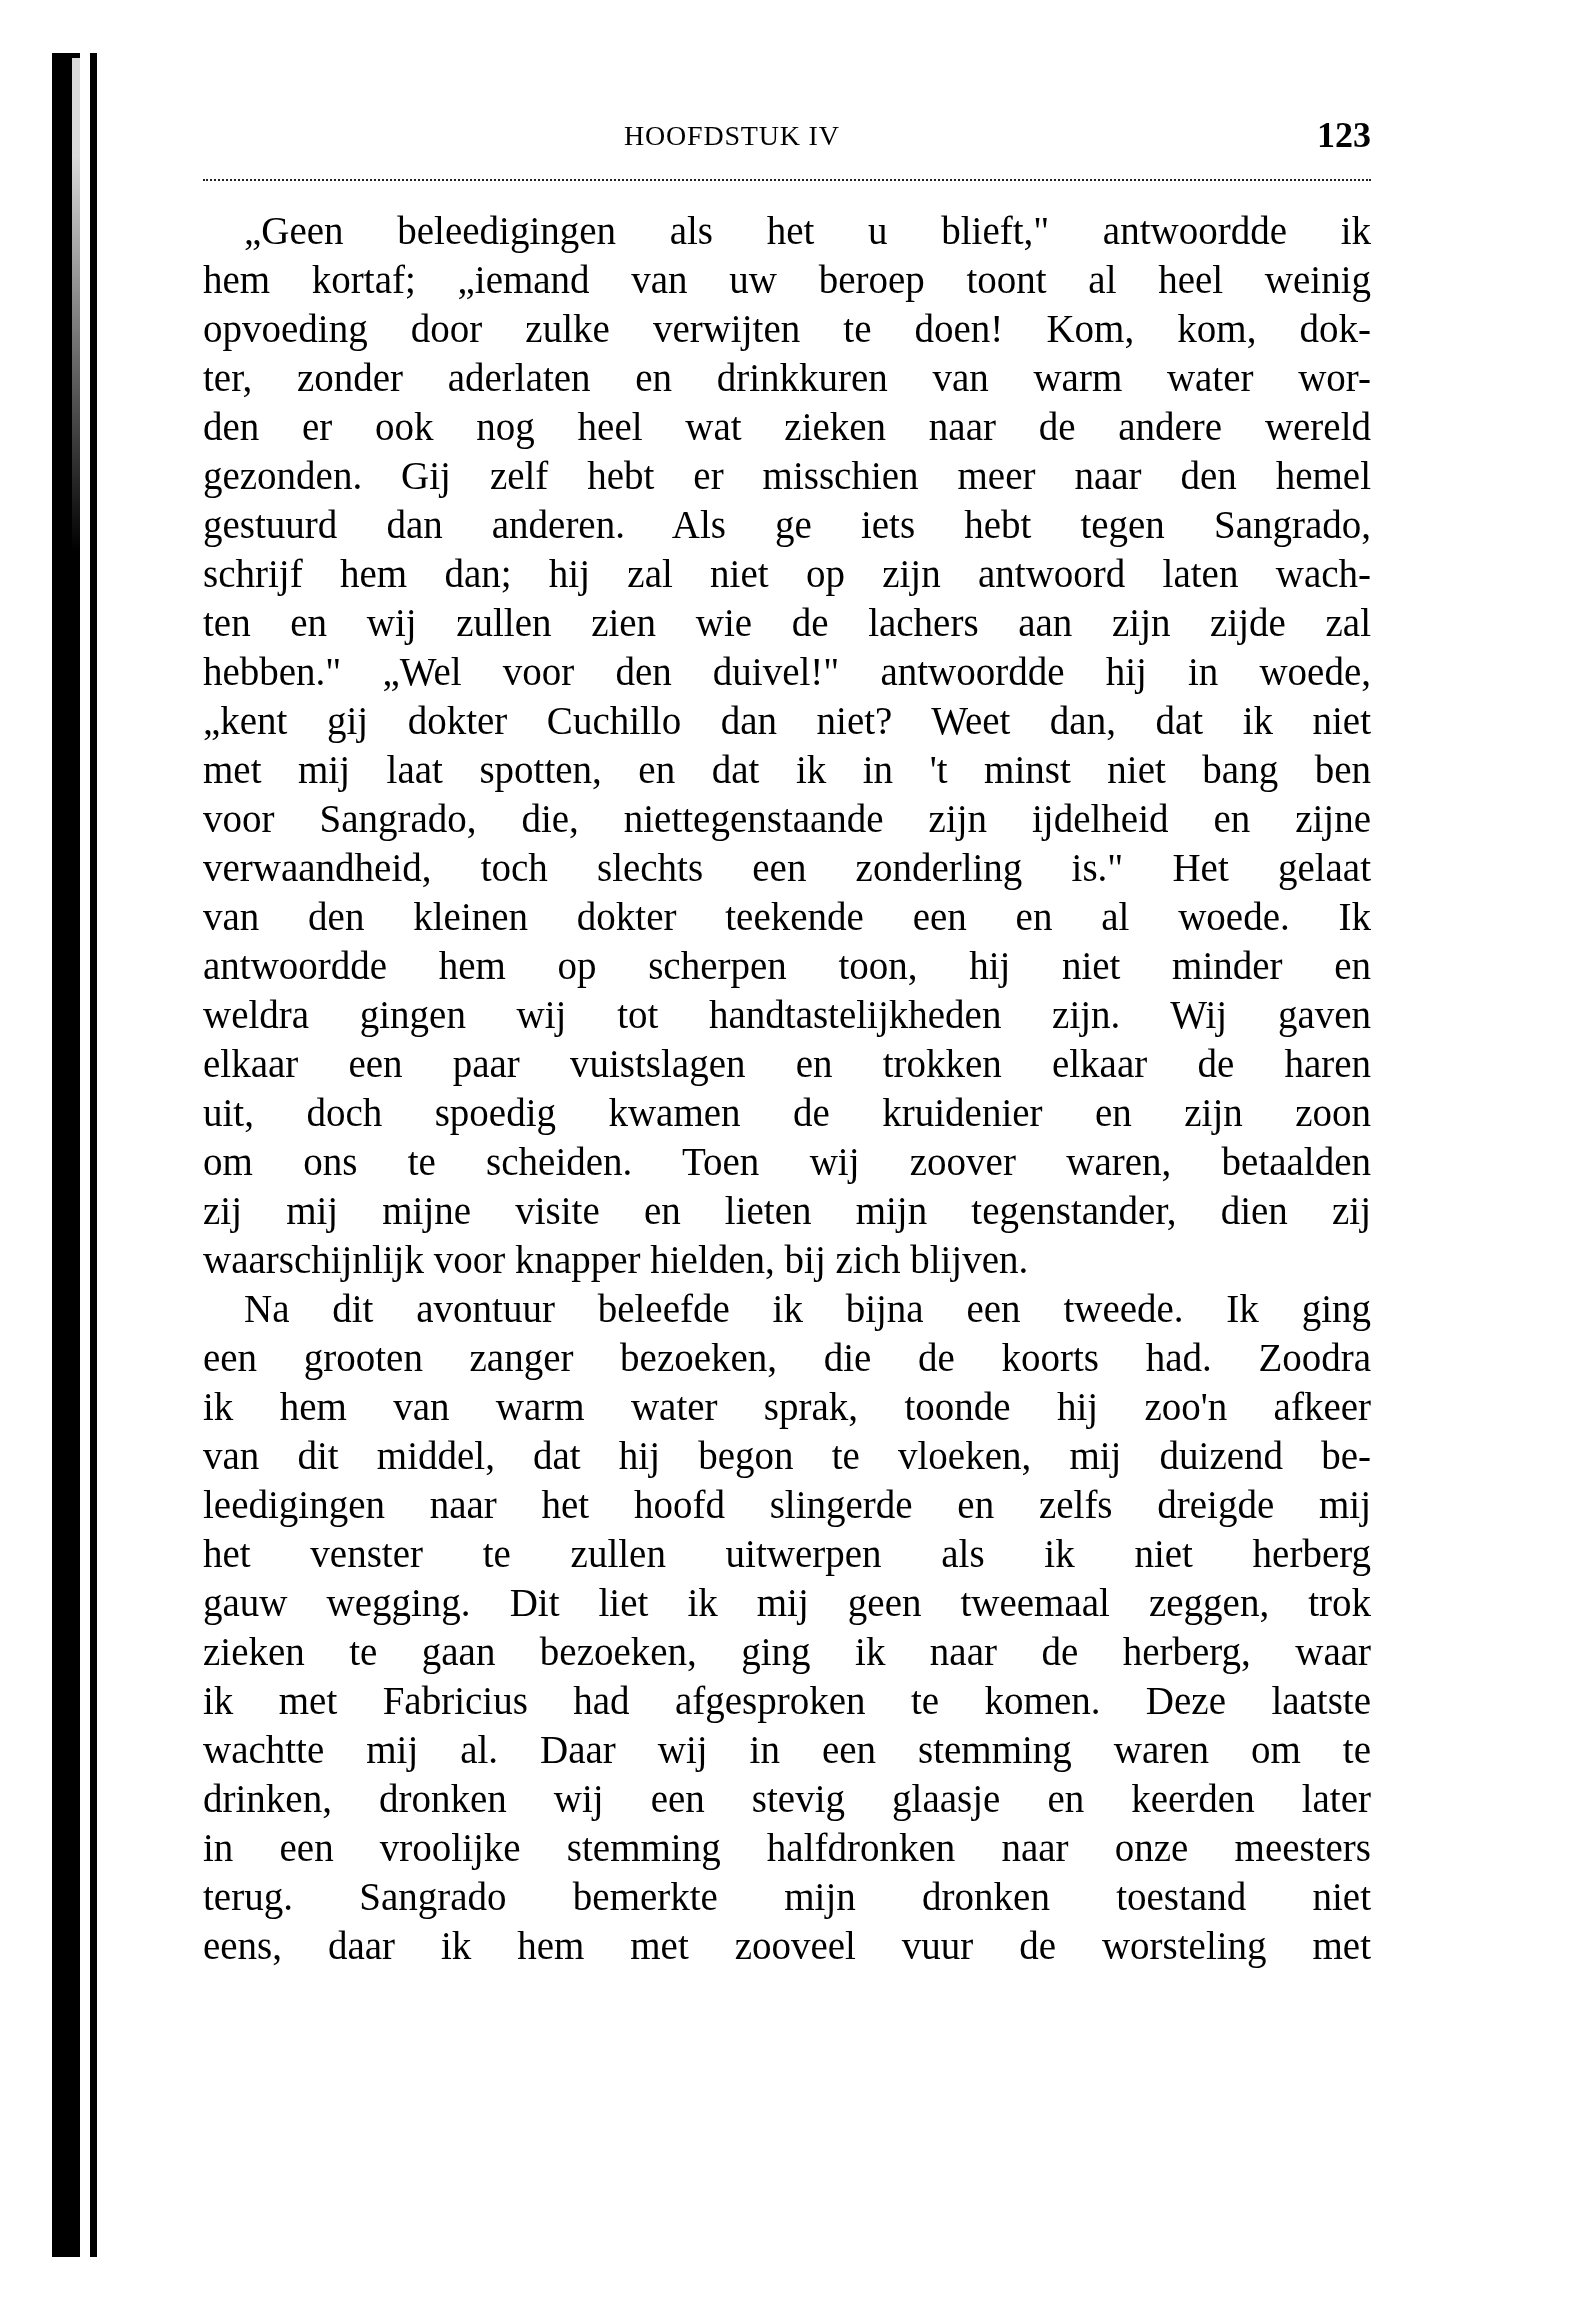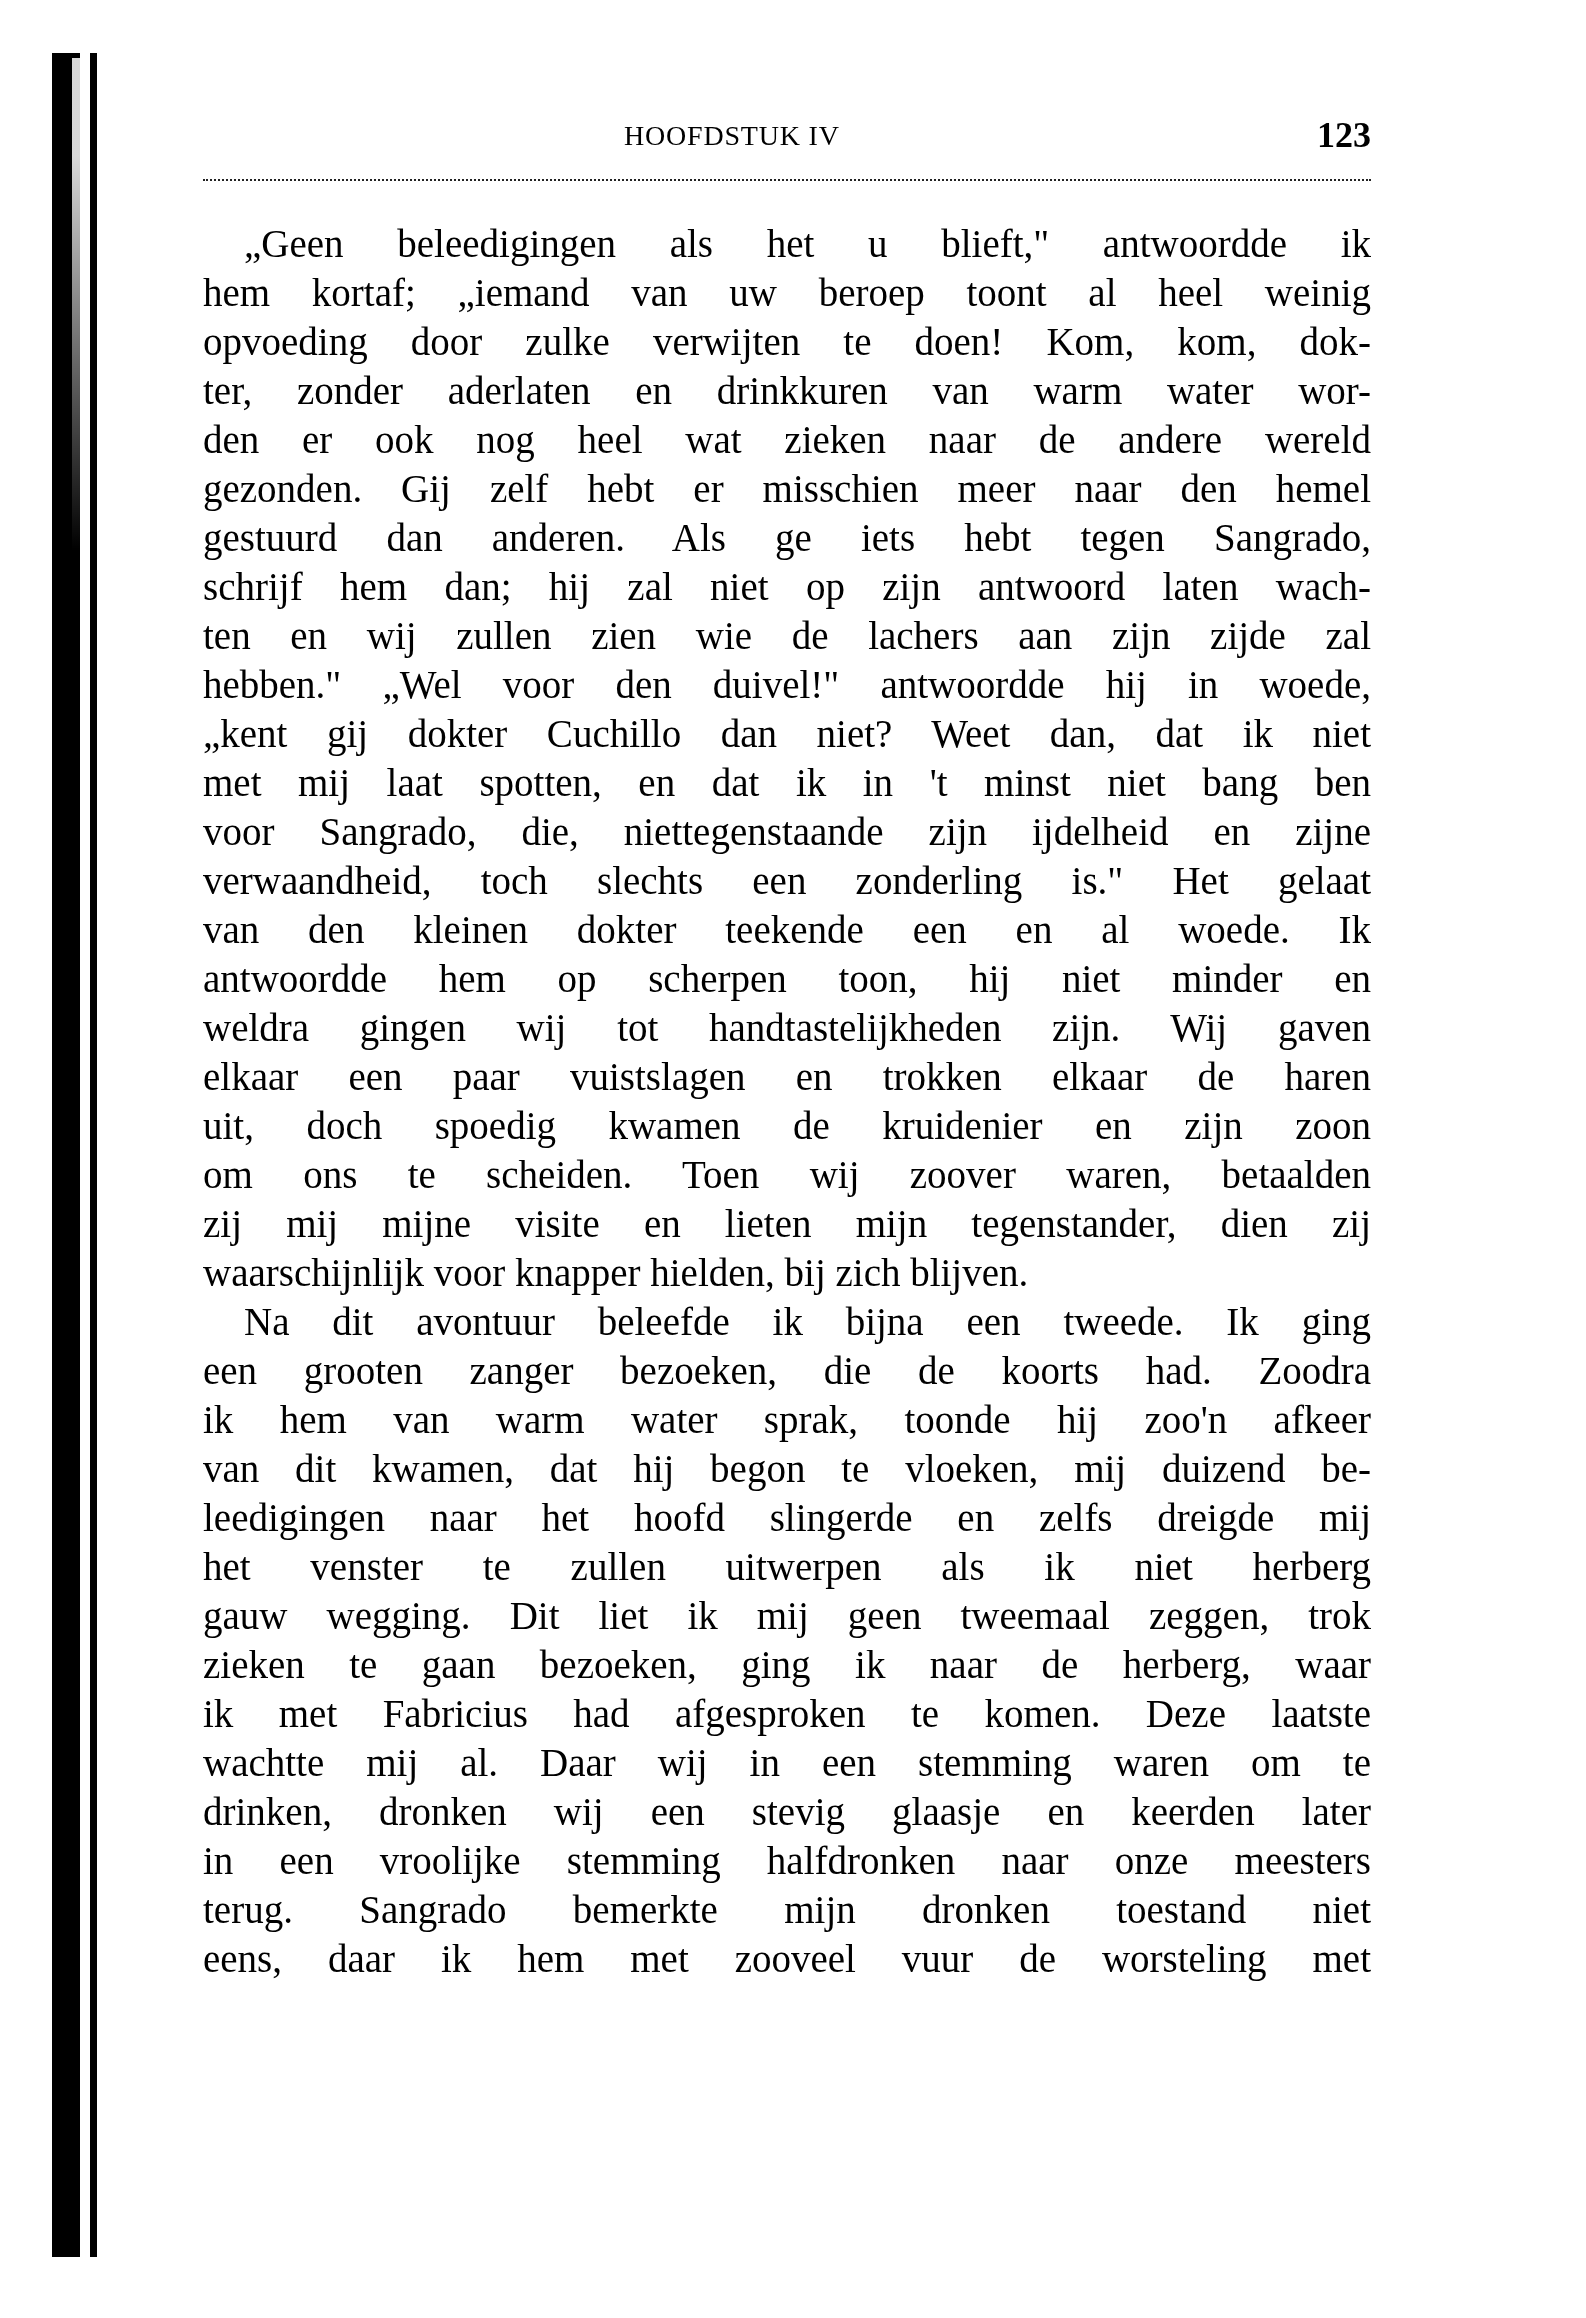--- a/index.html
+++ b/index.html
@@ -68,21 +68,21 @@
     position: absolute;
     left: 203px;
     top: 179px;
     width: 1168px;
     height: 0;
     border-top: 2.5px dotted #222222;
   }
   .body-text {
     position: absolute;
     left: 203px;
-    top: 219px;
+    top: 206px;
     width: 1168px;
   }
   .line {
     display: block;
     height: 49px;
     line-height: 49px;
     font-size: 39px;
     white-space: nowrap;
     text-align: justify;
     text-align-last: justify;
@@ -129,21 +129,21 @@
   <span class="line">antwoordde hem op scherpen toon, hij niet minder en</span>
   <span class="line">weldra gingen wij tot handtastelijkheden zijn. Wij gaven</span>
   <span class="line">elkaar een paar vuistslagen en trokken elkaar de haren</span>
   <span class="line">uit, doch spoedig kwamen de kruidenier en zijn zoon</span>
   <span class="line">om ons te scheiden. Toen wij zoover waren, betaalden</span>
   <span class="line">zij mij mijne visite en lieten mijn tegenstander, dien zij</span>
   <span class="line last">waarschijnlijk voor knapper hielden, bij zich blijven.</span>
   <span class="line indent">Na dit avontuur beleefde ik bijna een tweede. Ik ging</span>
   <span class="line">een grooten zanger bezoeken, die de koorts had. Zoodra</span>
   <span class="line">ik hem van warm water sprak, toonde hij zoo'n afkeer</span>
-  <span class="line">van dit kwamen, dat hij begon te vloeken, mij duizend be-</span>
+  <span class="line">van dit middel, dat hij begon te vloeken, mij duizend be-</span>
   <span class="line">leedigingen naar het hoofd slingerde en zelfs dreigde mij</span>
   <span class="line">het venster te zullen uitwerpen als ik niet herberg</span>
   <span class="line">gauw wegging. Dit liet ik mij geen tweemaal zeggen, trok</span>
   <span class="line">zieken te gaan bezoeken, ging ik naar de herberg, waar</span>
   <span class="line">ik met Fabricius had afgesproken te komen. Deze laatste</span>
   <span class="line">wachtte mij al. Daar wij in een stemming waren om te</span>
   <span class="line">drinken, dronken wij een stevig glaasje en keerden later</span>
   <span class="line">in een vroolijke stemming halfdronken naar onze meesters</span>
   <span class="line">terug. Sangrado bemerkte mijn dronken toestand niet</span>
   <span class="line">eens, daar ik hem met zooveel vuur de worsteling met</span>

